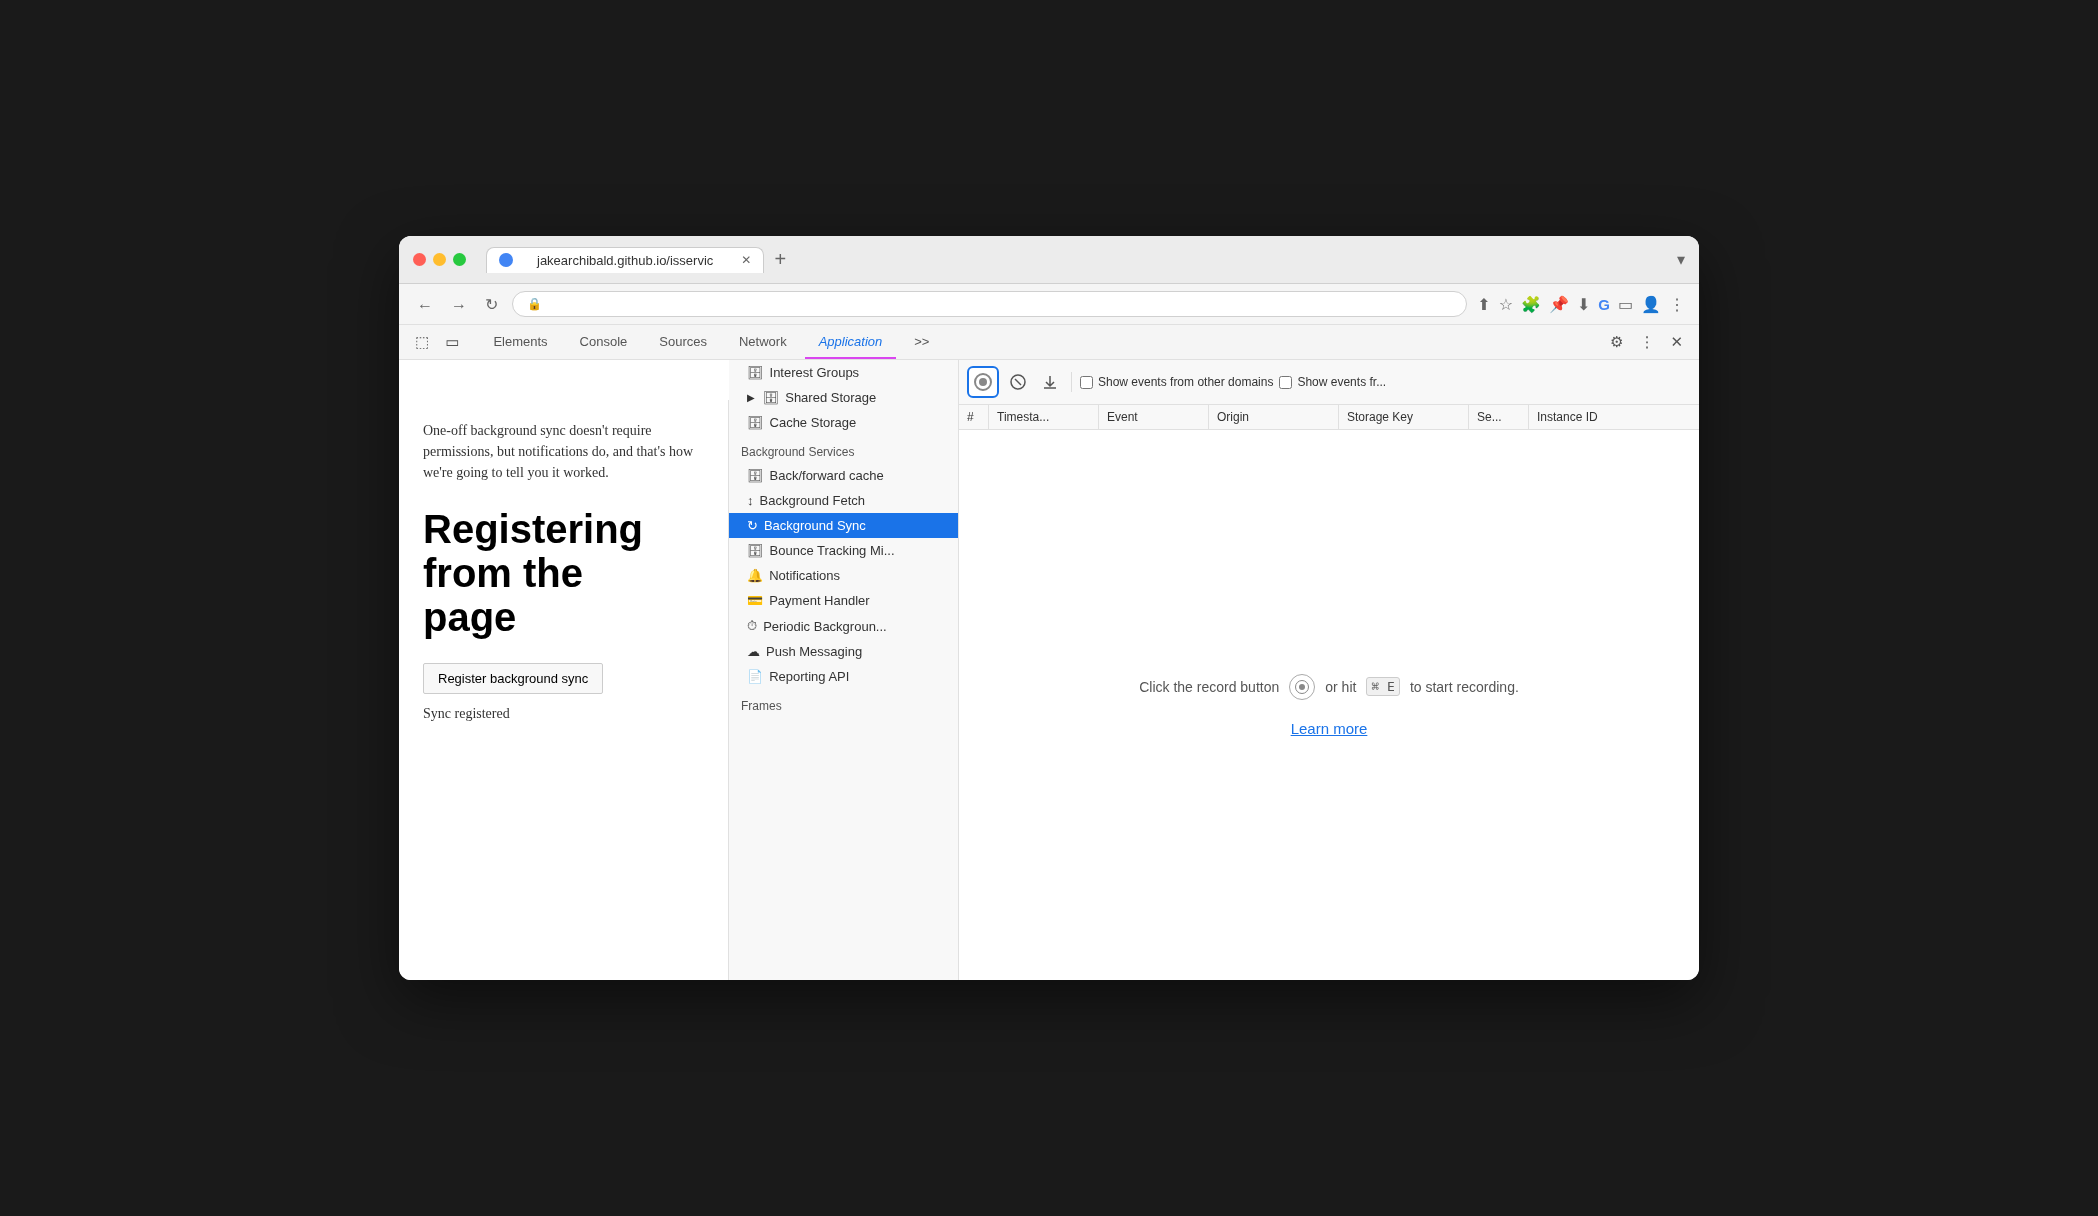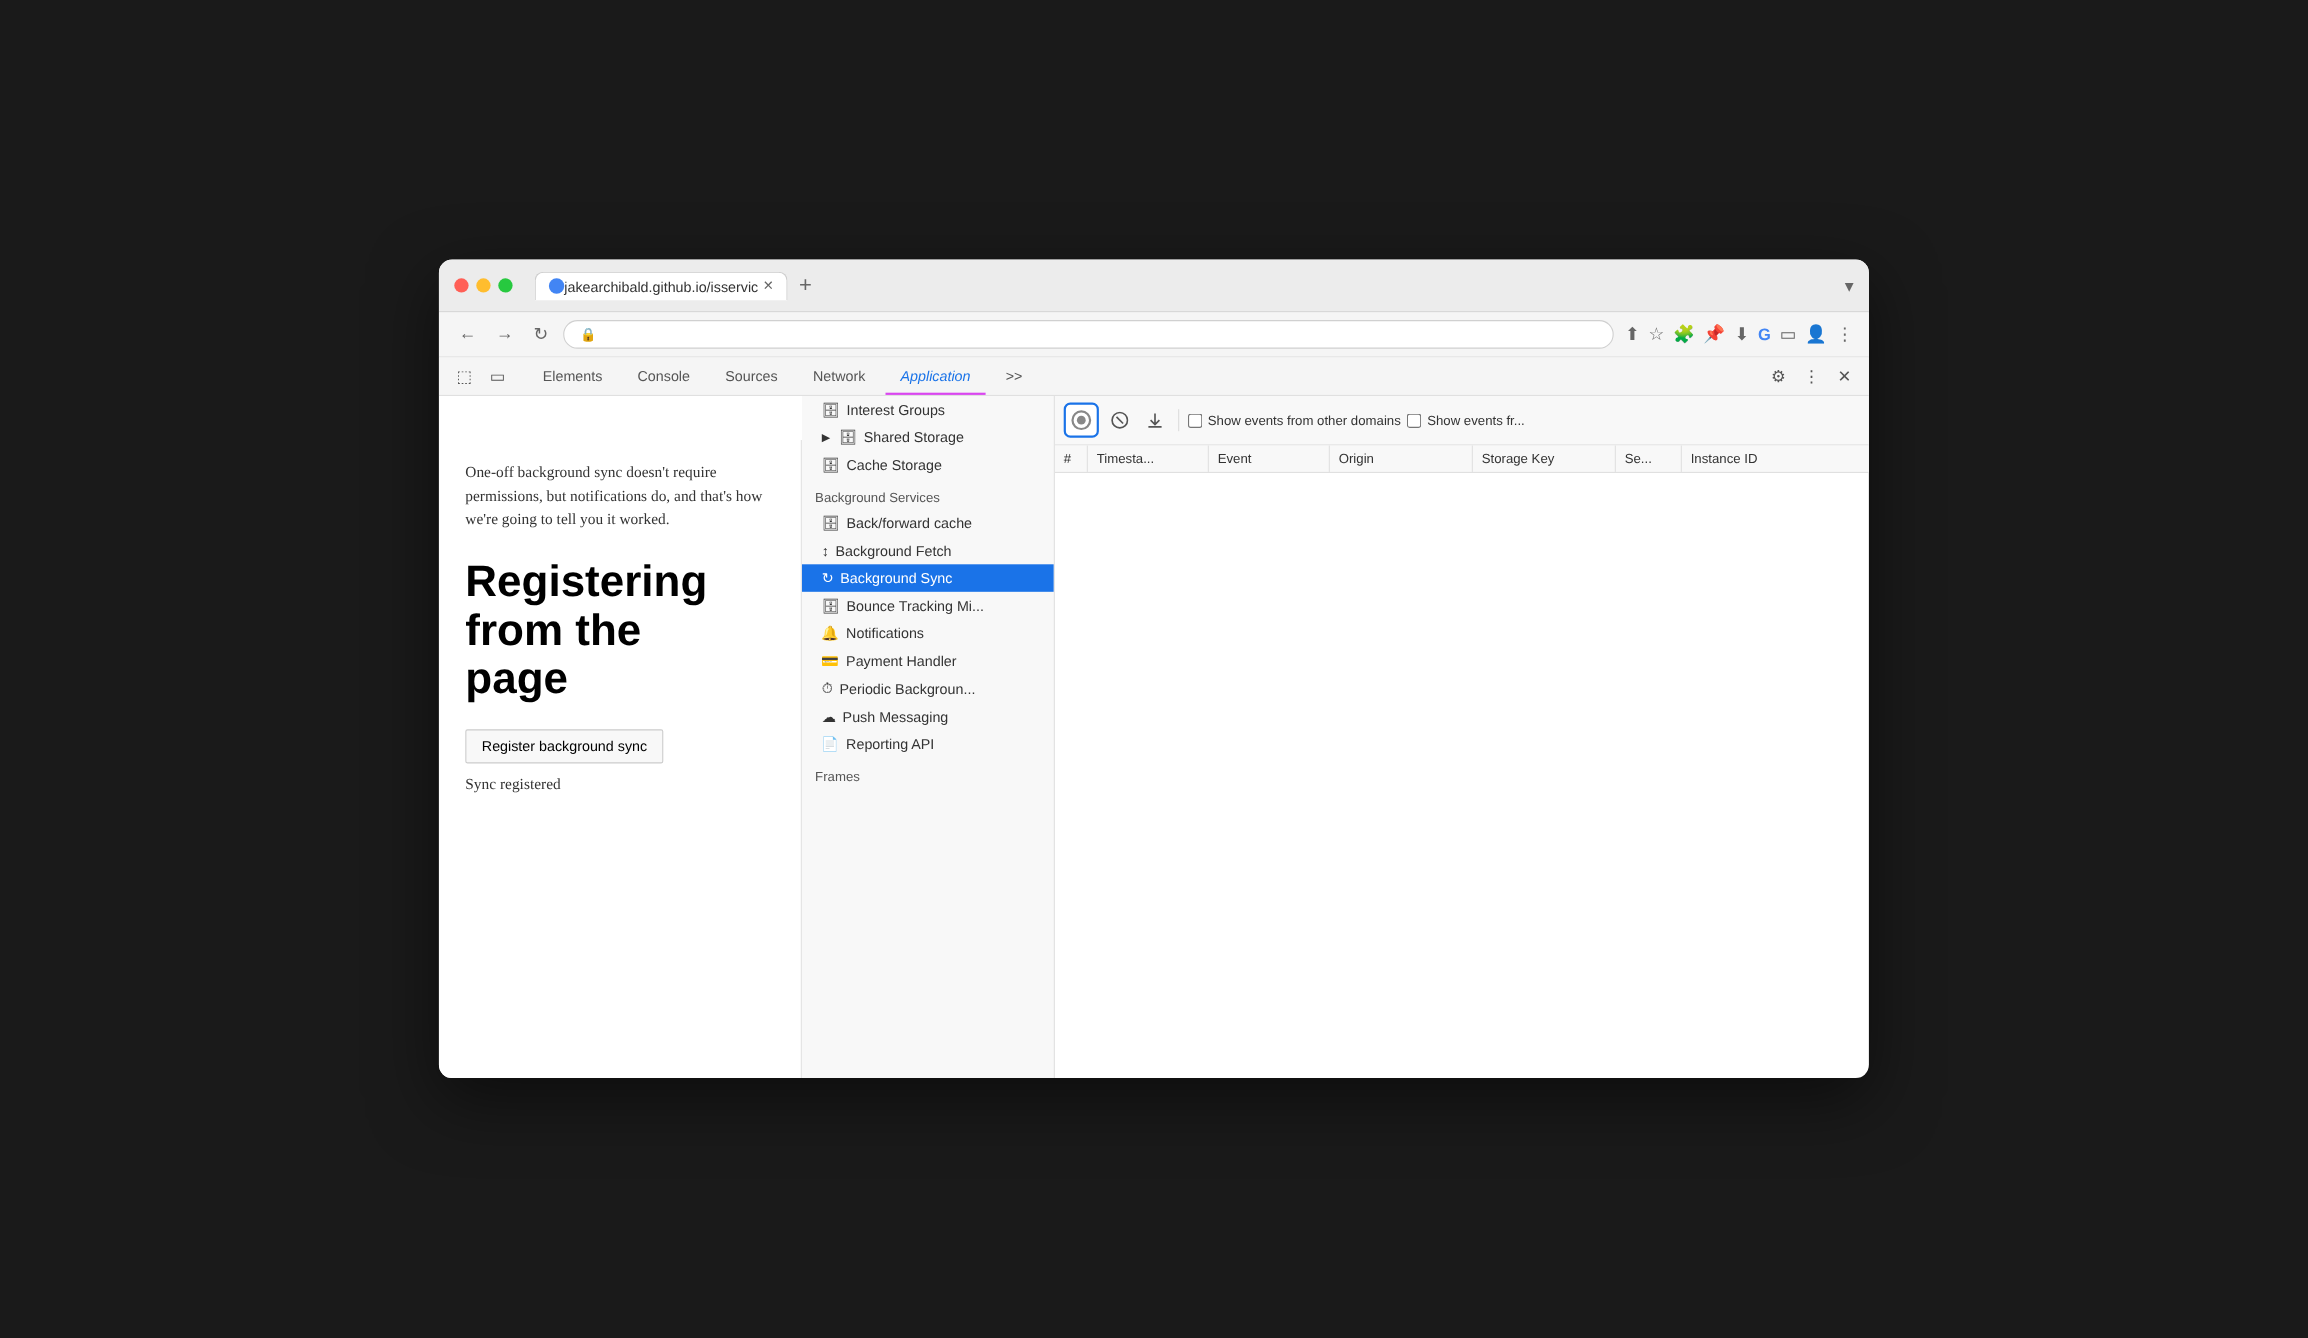--- a/index.html
+++ b/index.html
@@ -43,21 +43,21 @@
     .tab-bar {
       display: flex;
       align-items: center;
       flex: 1;
       gap: 4px;
       margin-left: 10px;
     }
     .tab {
       display: flex;
       align-items: center;
-      gap: 0;
+      gap: 24px;
       padding: 5px 12px;
       background: #ffffff;
       border-radius: 8px 8px 0 0;
       font-size: 13px;
       color: #333;
       border: 1px solid #ccc;
       border-bottom: none;
     }
     .tab-favicon {
       width: 14px;
@@ -575,15 +575,32 @@
           <div class="th">#</div>
           <div class="th">Timestа...</div>
           <div class="th">Event</div>
           <div class="th">Origin</div>
           <div class="th">Storage Key</div>
           <div class="th">Se...</div>
           <div class="th">Instance ID</div>
         </div>
       </div>
 
+      <div class="empty-state">
+        <div class="empty-state-text">
+          <span>Click the record button</span>
+          <div class="mini-record-btn">
+            <div class="mini-record-inner">
+              <div class="mini-record-dot"></div>
+            </div>
+          </div>
+          <span>or hit</span>
+          <span class="kbd">
+            <span>⌘</span>
+            <span>E</span>
+          </span>
+          <span>to start recording.</span>
+        </div>
+        <a class="learn-more">Learn more</a>
+      </div>
     </div>
   </div>
 </div>
 
 </body></html>

